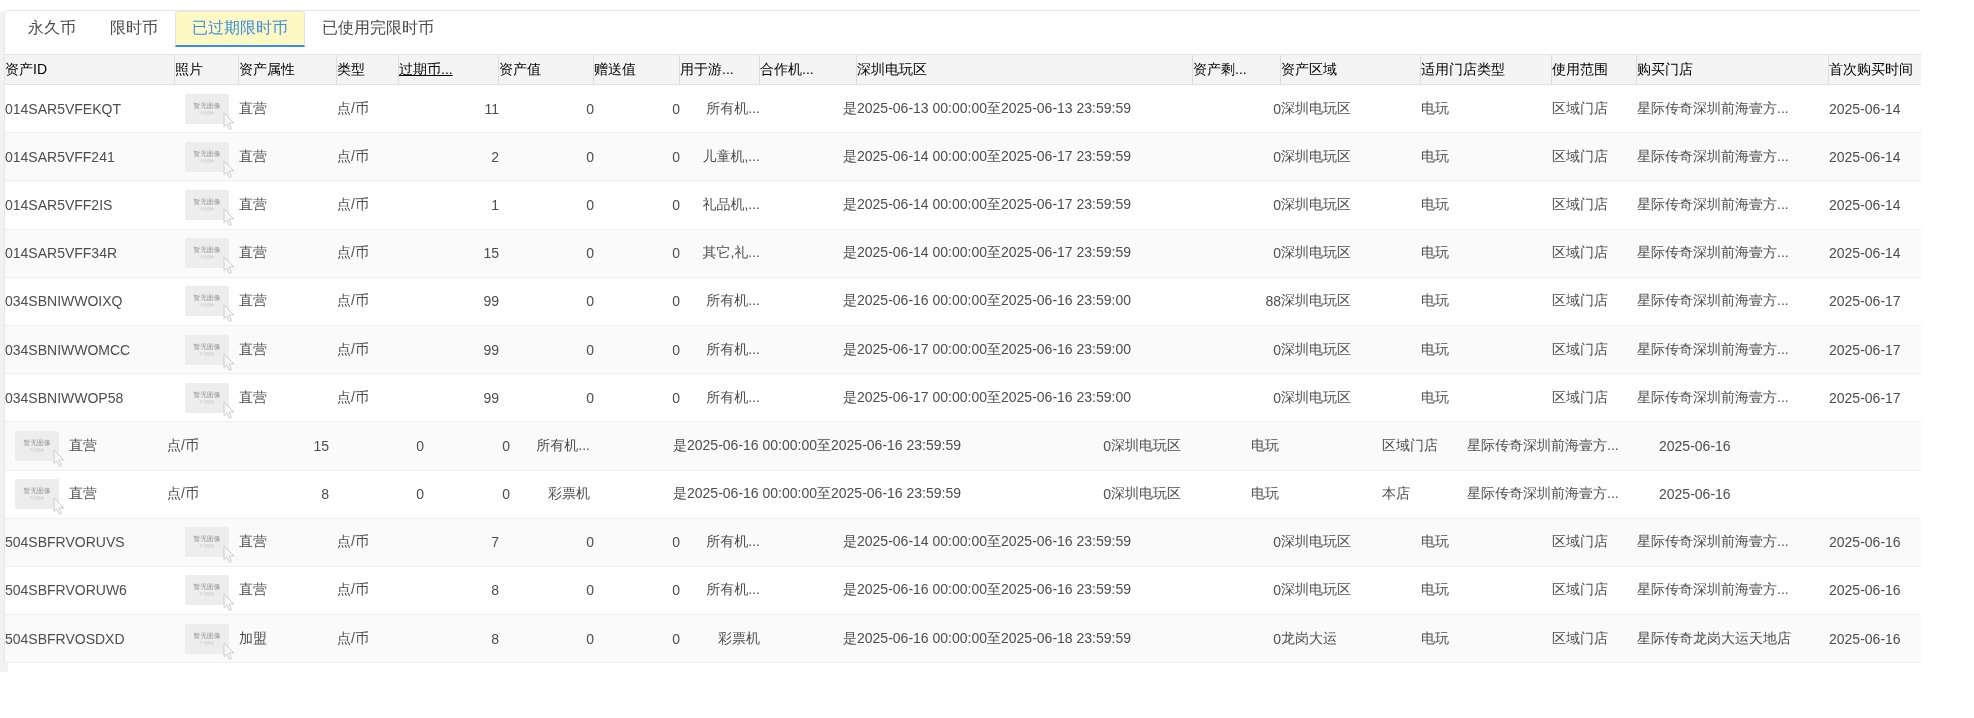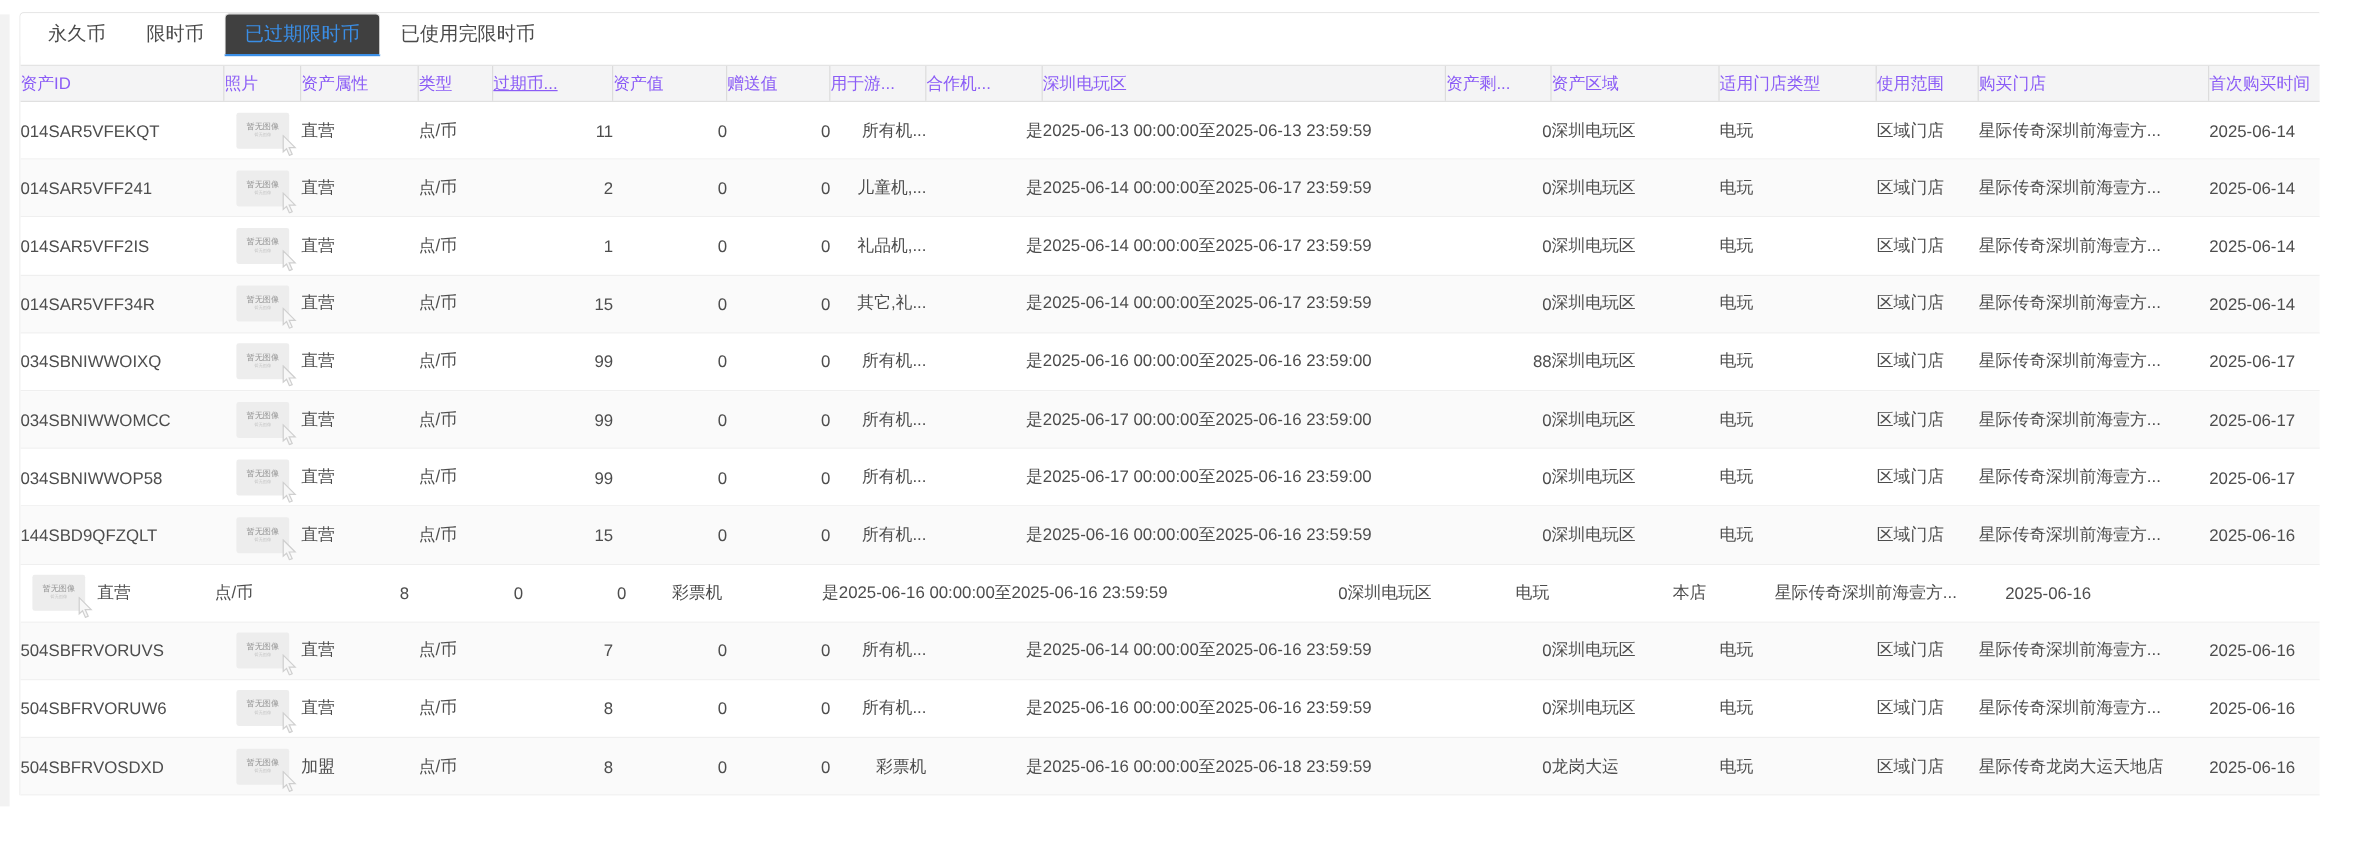--- a/index.html
+++ b/index.html
@@ -7,51 +7,51 @@
   .canvas {
     position:relative; width:1974px; height:718px; overflow:hidden;
     font-family:"Liberation Sans","DejaVu Sans",sans-serif;
     background:#fff;
   }
   .left-strip {
     position:absolute; left:0; top:12px; width:8px; height:660px;
     background:#f2f2f2;
   }
   .card {
-    position:absolute; left:16px; top:10px; width:1917px; height:653px;
+    position:absolute; left:4px; top:10px; width:1917px; height:653px;
     background:#fff;
     border-top:1px solid #e7e7e7; border-left:1px solid #e7e7e7;
     border-top-left-radius:4px;
     overflow:hidden;
   }
   
   .tabbar {
     display:flex; align-items:stretch; height:36px; padding-left:6px;
     background:#fff;
   }
   .tab {
     display:flex; align-items:center; padding:0 16px;
     font-size:16px; color:#4a4a4a; cursor:pointer; white-space:nowrap;
     border:1px solid transparent; border-bottom:2px solid transparent;
   }
   .tab.active {
     color:#3a8ee6;
-    background:#404040;
+    background:#fef9c3;
     border:1px solid #e2e2e2;
     border-bottom:2px solid #3a8ee6;
     border-radius:4px 4px 0 0;
   }
   
   .thead {
     display:flex; margin-top:7px; height:31px; background:#f4f4f5;
     border-top:1px solid #e4e4e4; border-bottom:1px solid #e0e0e0;
     width:2032px;
   }
   .th {
-    display:flex; align-items:center; font-size:14px; color:#8b5cf6;
+    display:flex; align-items:center; font-size:14px; color:#000000;
     border-right:1px solid #dcdcdc; overflow:hidden; white-space:nowrap;
     flex:none;
   }
   .tbody { width:2032px; }
   .tr { display:flex; height:48.2px; border-bottom:1px solid #efefef; background:#fff; }
   .tr.striped { background:#fafafa; }
   .td {
     display:flex; align-items:center; font-size:14px; color:#4d4d4d;
     overflow:hidden; white-space:nowrap; flex:none;
   }
@@ -275,21 +275,20 @@
           <div class="td right" style="width: 97px;">是</div>
           <div class="td left" style="width: 336px;">2025-06-17 00:00:00至2025-06-16 23:59:00</div>
           <div class="td right" style="width: 88px;">0</div>
           <div class="td left" style="width: 140px;">深圳电玩区</div>
           <div class="td left" style="width: 131px;">电玩</div>
           <div class="td left" style="width: 85px;">区域门店</div>
           <div class="td left" style="width: 192px;">星际传奇深圳前海壹方...</div>
           <div class="td left" style="width: 200px;">2025-06-17</div>
         </div>
         <div class="tr striped">
-          <div class="td left" style="width: 170px;">144SBD9QFZQLT</div>
           <div class="td center" style="width: 64px; padding: 0px;">
             <div class="photo">
               <div class="ph-main">暂无图像</div>
               <div class="ph-sub">暂无图像</div>
               <svg width="16" height="18" viewBox="0 0 16 18">
                 <polygon points="3,1 13,11 8,11 10.5,16.5 8.2,17.5 5.8,12 3,14.5" fill="#f7f7f7" stroke="#cfcfcf" stroke-width="1"></polygon>
               </svg>
             </div>
           </div>
           <div class="td left" style="width: 98px;">直营</div>

